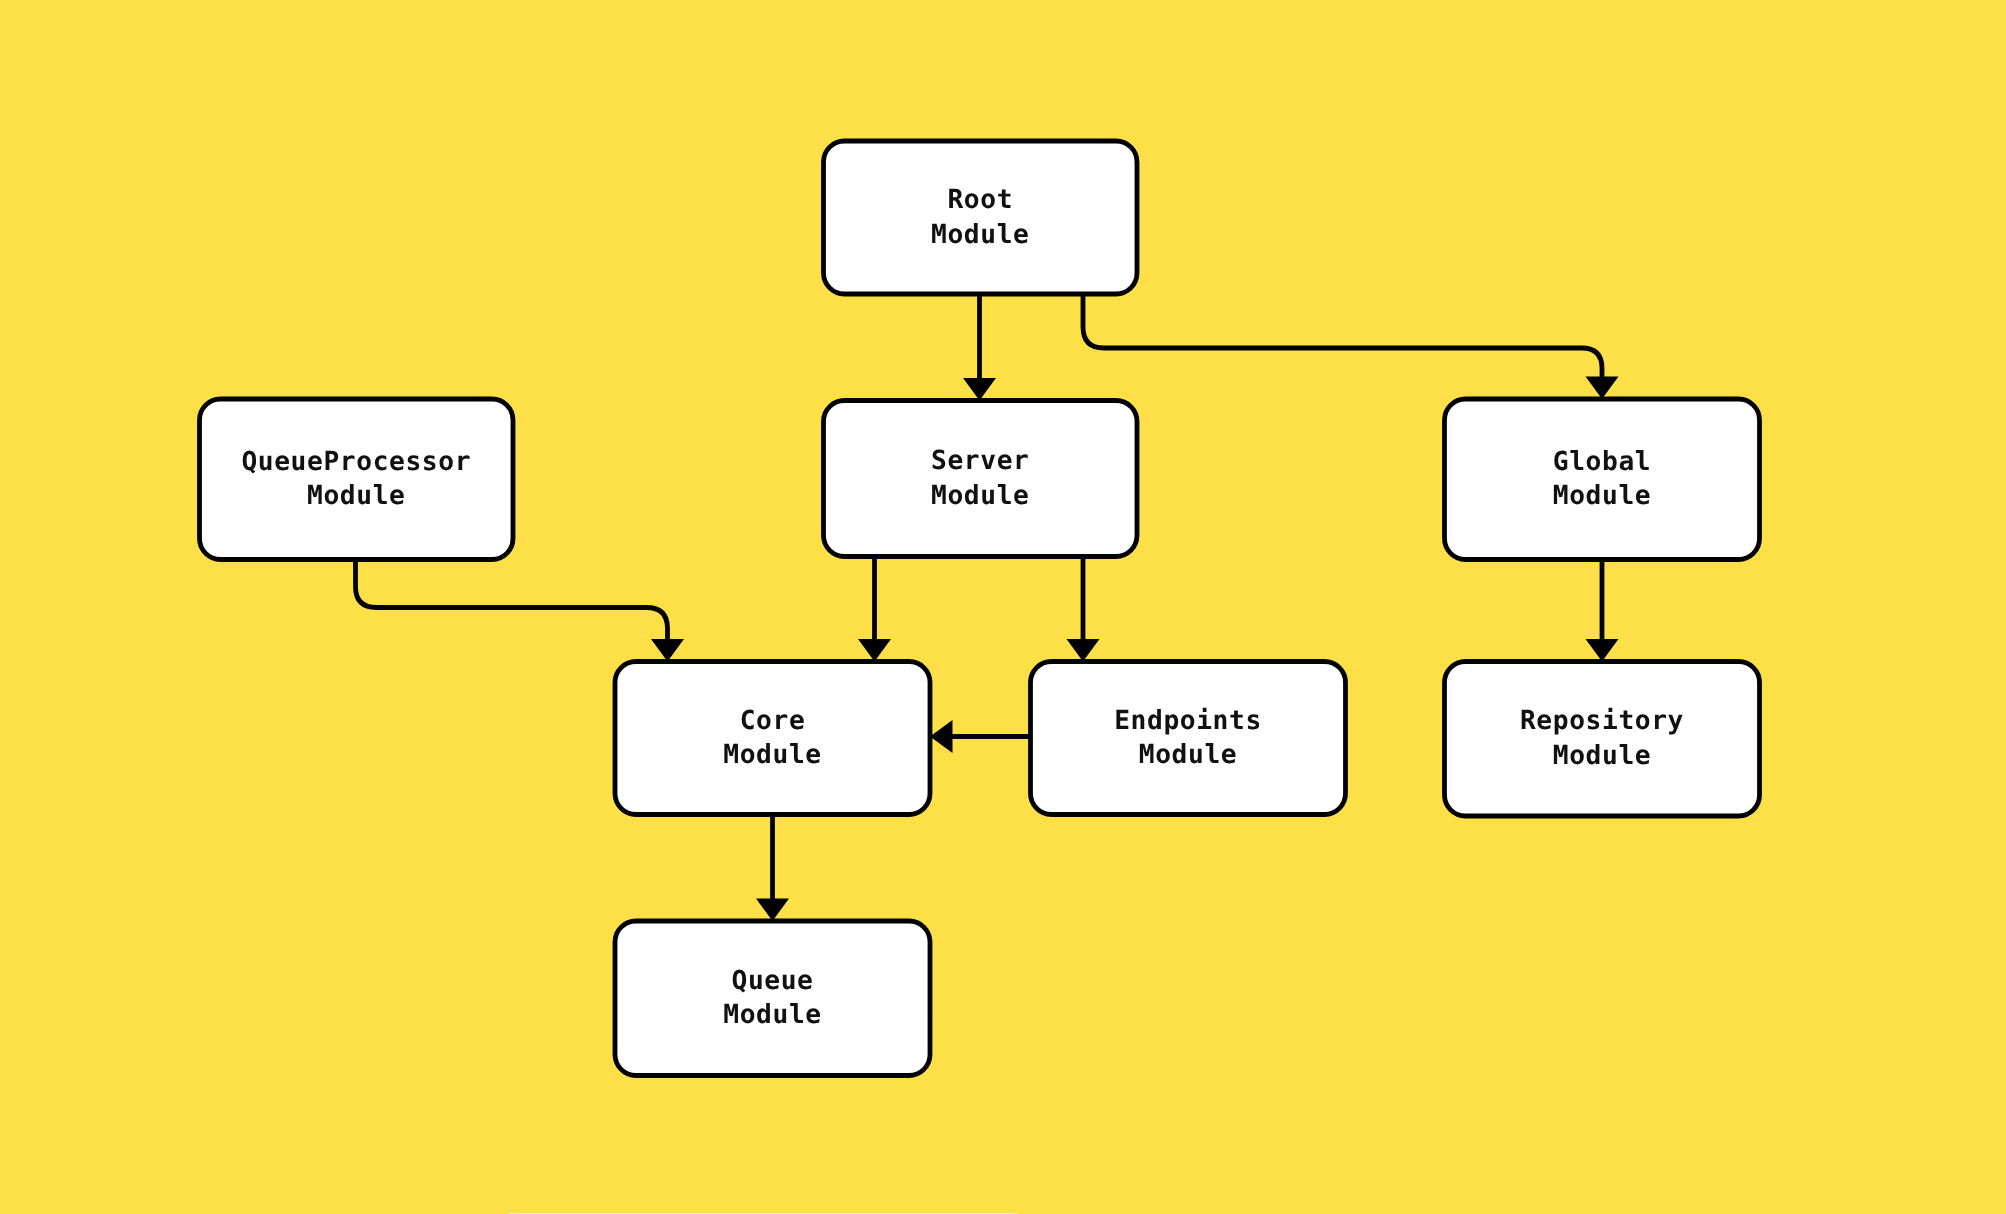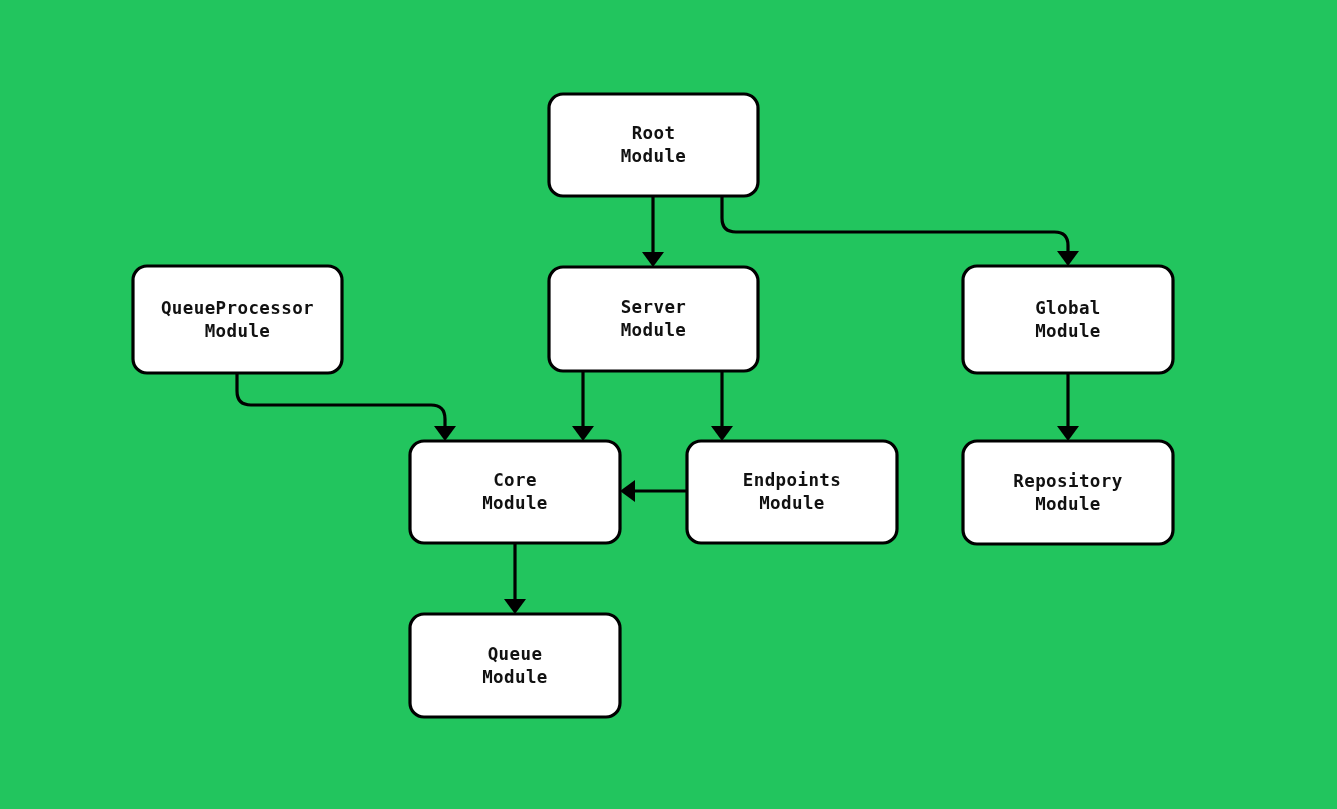--- a/index.html
+++ b/index.html
@@ -10,21 +10,21 @@
   body {
     width: 1337px;
     height: 809px;
     overflow: hidden;
     font-family: "DejaVu Sans Mono", "Liberation Mono", monospace;
   }
   #diagram-root {
     position: relative;
     width: 1337px;
     height: 809px;
-    background: #22c55e;
+    background: #fde047;
   }
   svg#diagram-canvas {
     display: block;
     width: 1337px;
     height: 809px;
   }
   .node-box {
     fill: #ffffff;
     stroke: #000000;
     stroke-width: 3.2;

